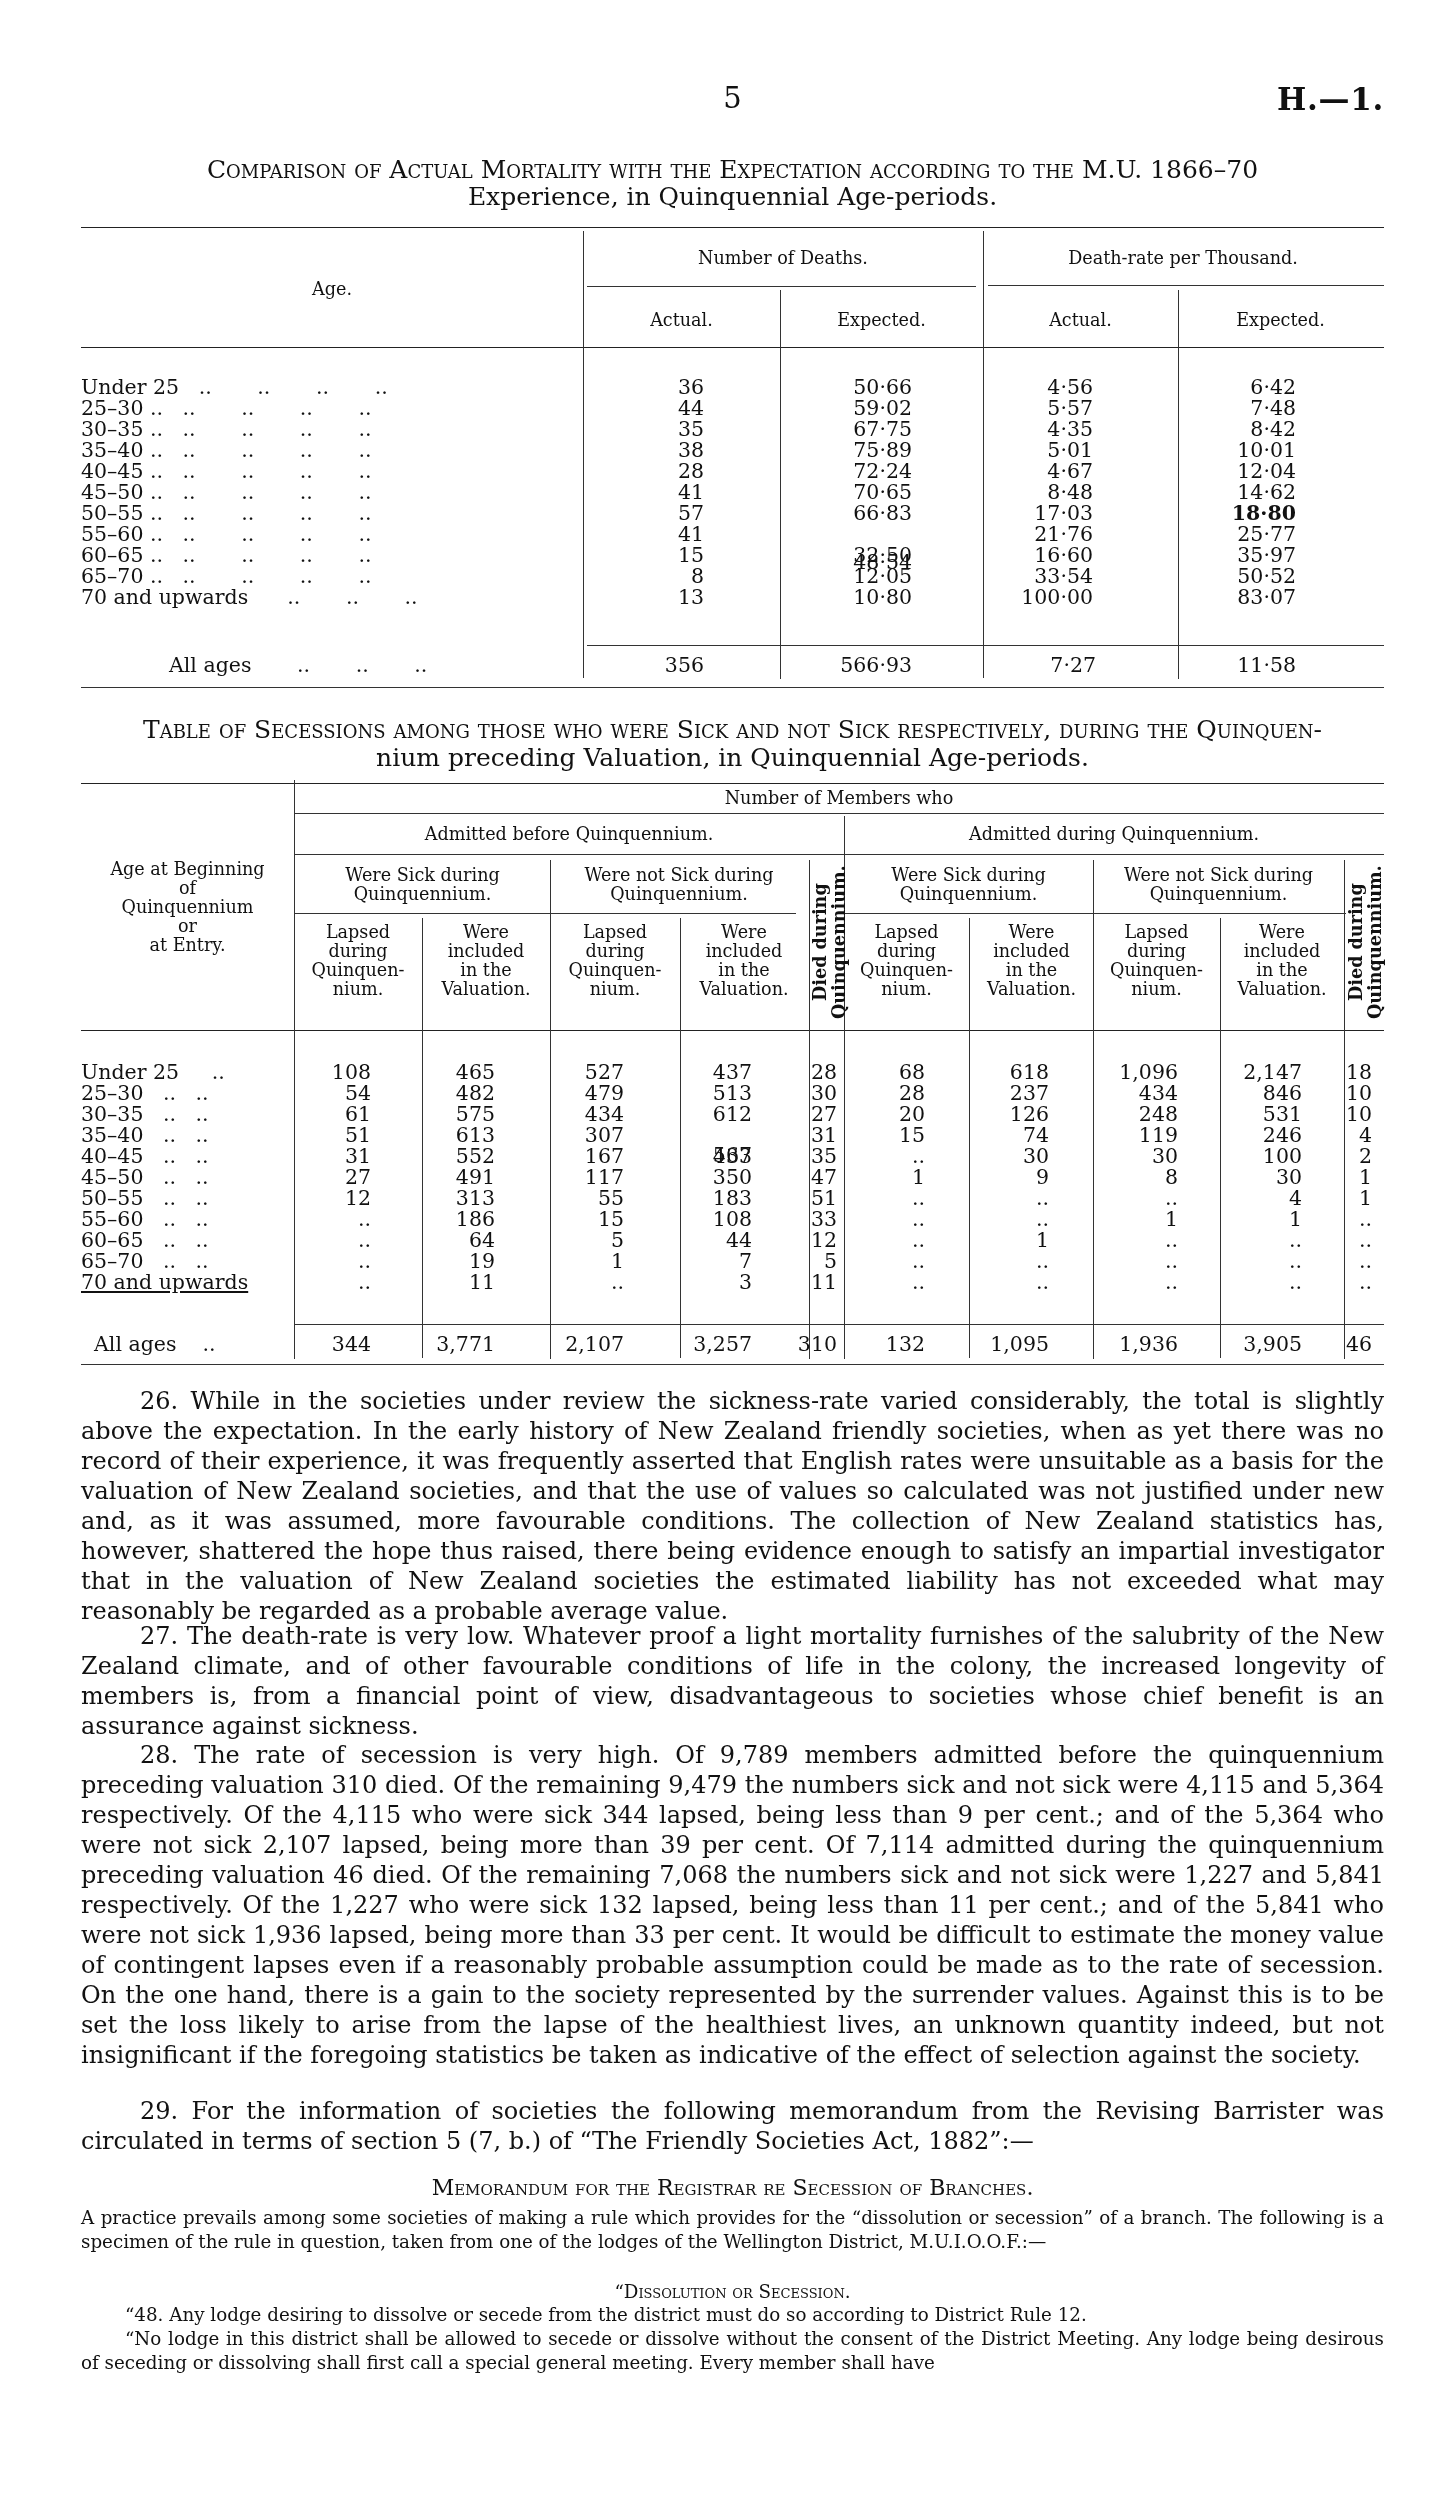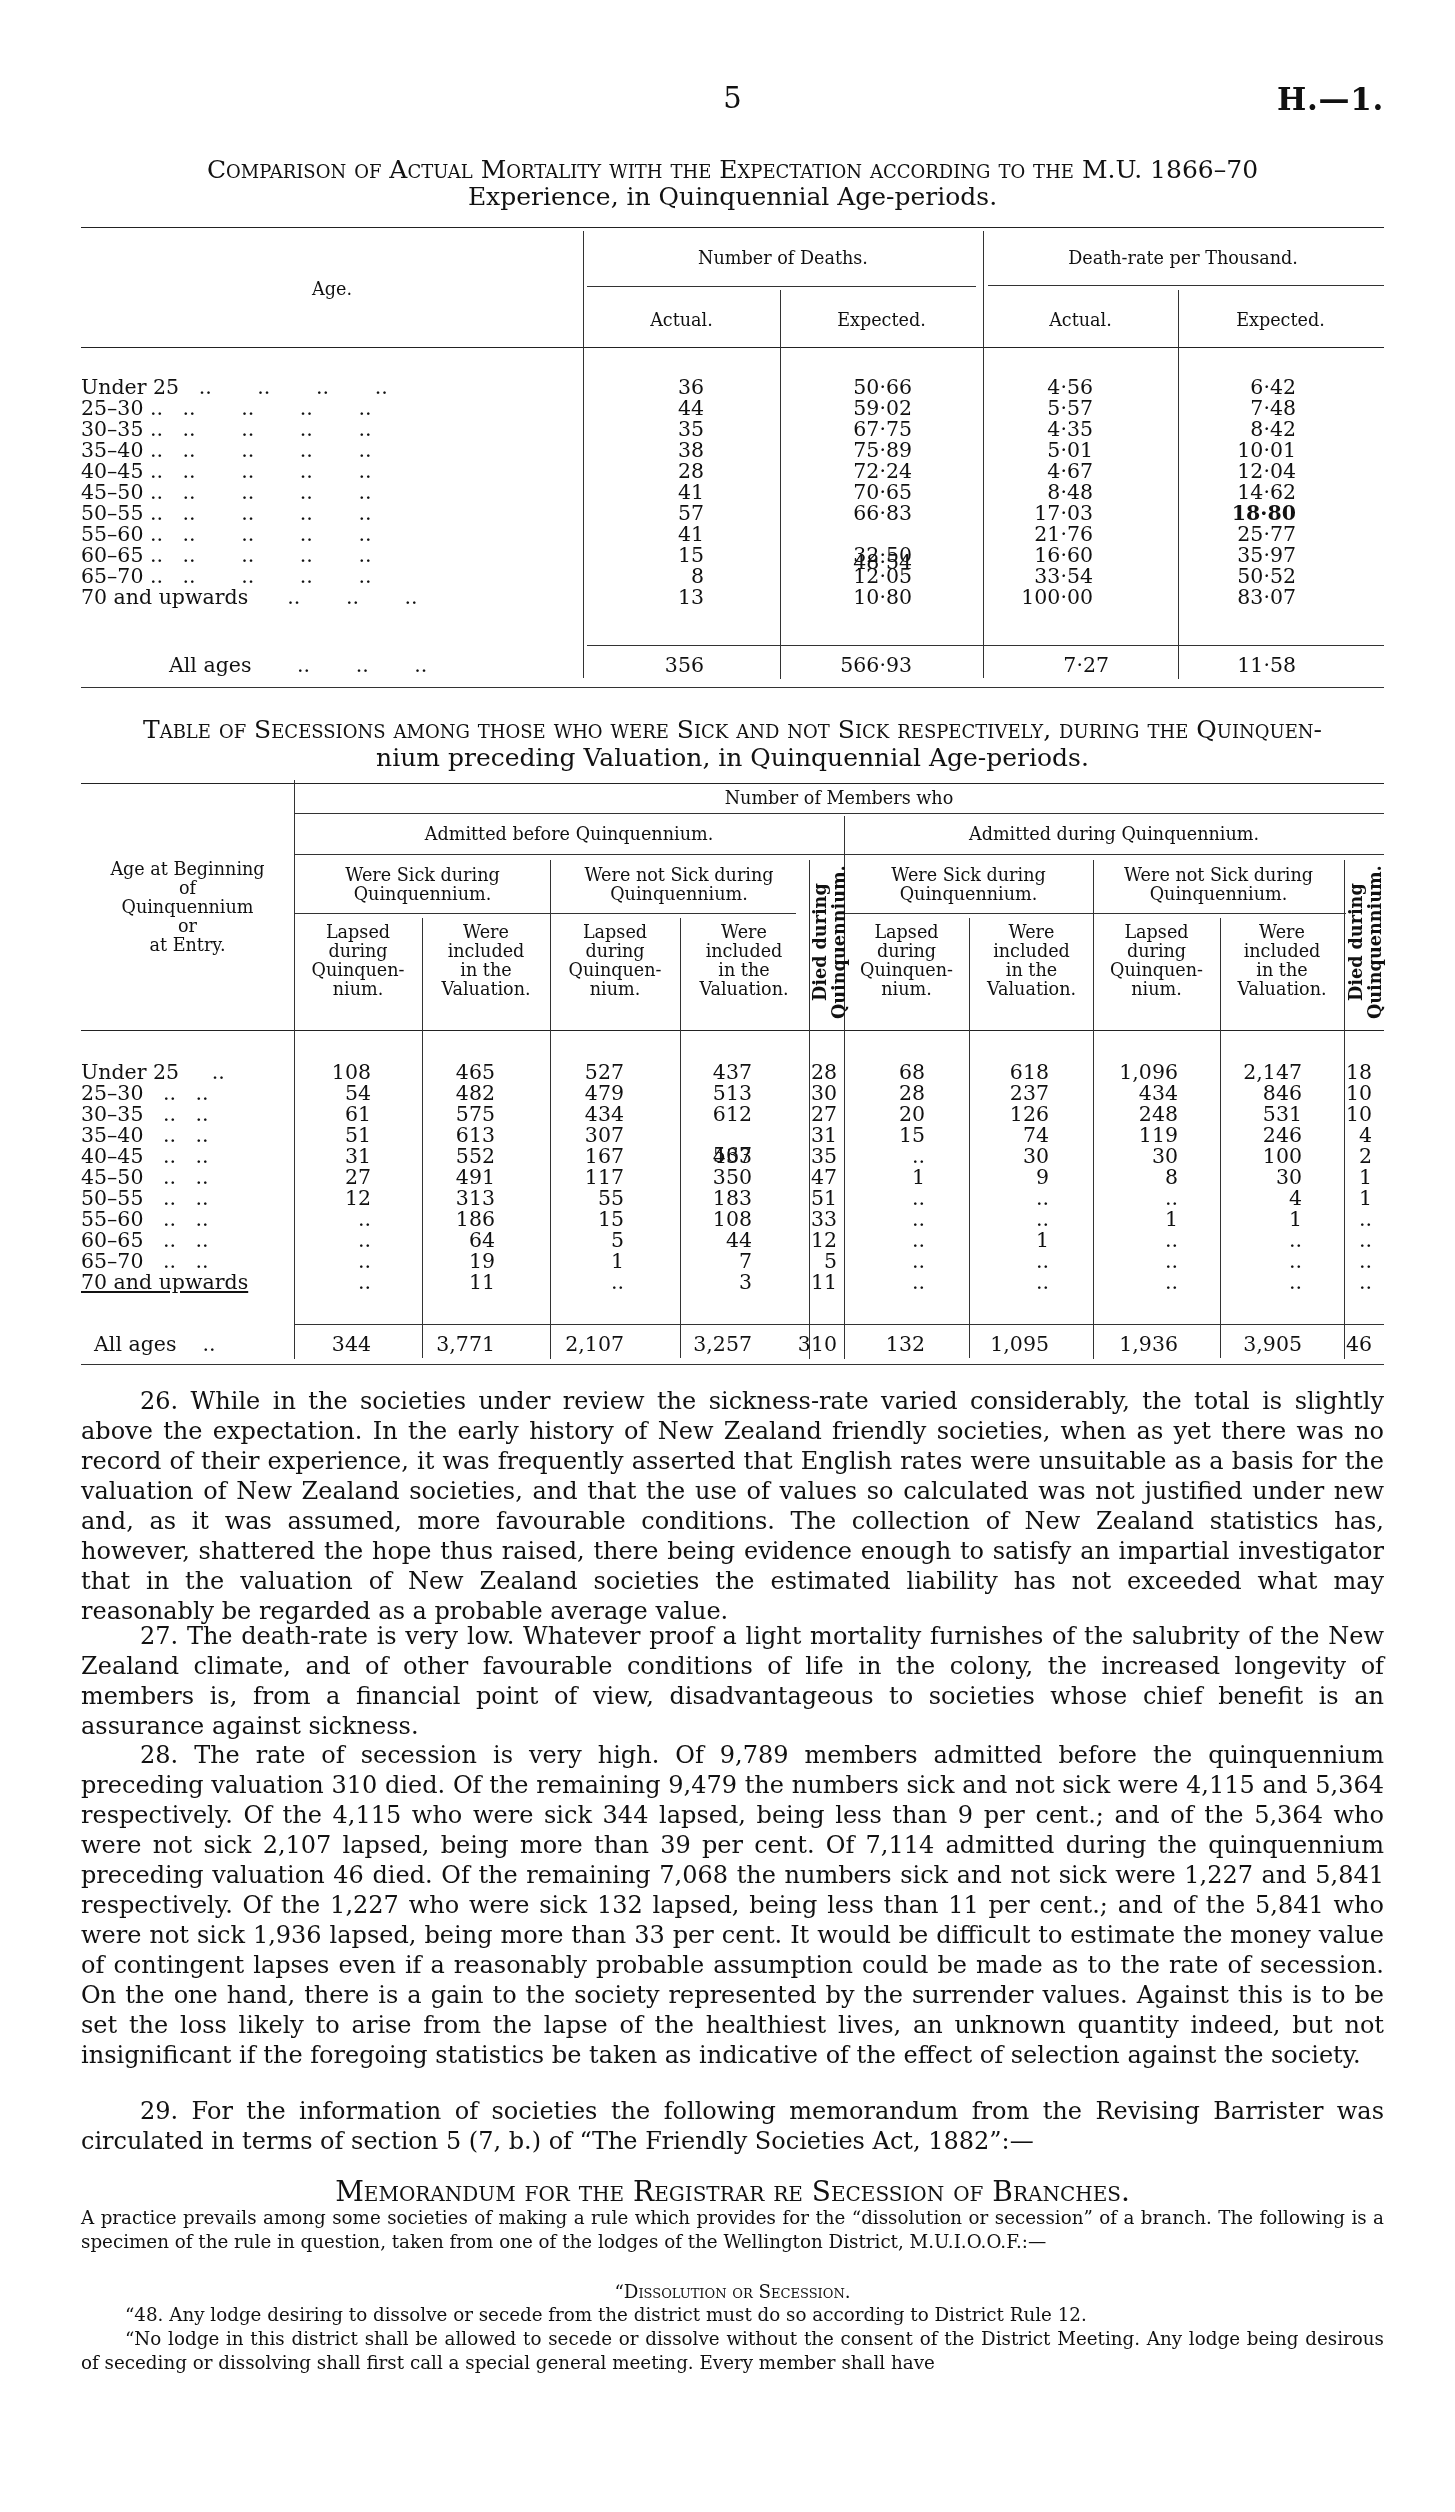--- a/index.html
+++ b/index.html
@@ -17,21 +17,21 @@
   .rule.thin { border-top: 0.7px solid #333; }
   .vline { position: absolute; border-left: 1.1px solid #333; width: 0; }
   .hline { position: absolute; border-top: 1.1px solid #333; height: 0; }
   .cell { position: absolute; font-size: 19px; line-height: 20.5px; text-align: center; }
   .hd { font-size: 17.6px; line-height: 19px; }
   .num { position: absolute; font-size: 20.5px; line-height: 21px; text-align: right; white-space: pre; }
   .lbl { position: absolute; font-size: 20.5px; line-height: 21px; white-space: pre; }
   .rot { position: absolute; font-size: 17.6px; line-height: 19px; writing-mode: vertical-rl; transform: rotate(180deg); text-align: center; font-weight: bold; }
   .para { position: absolute; left: 0; width: 1303px; font-size: 24px; line-height: 30px; text-align: justify; }
   .para .ind { display: inline-block; width: 59px; }
-  .memo-title { position: absolute; left: 0; width: 1303px; text-align: center; font-size: 28px; }
+  .memo-title { position: absolute; left: 0; width: 1303px; text-align: center; font-size: 22px; }
   .small { position: absolute; left: 0; width: 1303px; font-size: 18.3px; line-height: 23.5px; text-align: justify; }
   .center { text-align: center; }
 </style>
 </head>
 <body>
 
 <div class="page">
 
   <div class="pagehead">
     <div class="pagenum">5</div>
@@ -114,21 +114,21 @@
         <div class="num" style="left: 0px; width: 1012px; top: 566px;">33·54</div>
         <div class="num" style="left: 0px; width: 1215px; top: 566px;">50·52</div>
         <div class="lbl" style="left: 0px; top: 587px;">70 and upwards      ..       ..       ..</div>
         <div class="num" style="left: 0px; width: 623px; top: 587px;">13</div>
         <div class="num" style="left: 0px; width: 831px; top: 587px;">10·80</div>
         <div class="num" style="left: 0px; width: 1012px; top: 587px;">100·00</div>
         <div class="num" style="left: 0px; width: 1215px; top: 587px;">83·07</div>
         <div class="lbl" style="left: 88px; top: 655px;">All ages       ..       ..       ..</div>
         <div class="num" style="left: 0px; width: 623px; top: 655px;">356</div>
         <div class="num" style="left: 0px; width: 831px; top: 655px;">566·93</div>
-        <div class="num" style="left: 16px; width: 1012px; top: 655px; text-align: right;">7·27</div>
+        <div class="num" style="left: 3px; width: 1012px; top: 655px; text-align: right;">7·27</div>
         <div class="num" style="left: 0px; width: 1215px; top: 655px;">11·58</div>
       </div>
   </div>
 
   <div class="title sc" style="top:716px;">Table of Secessions among those who were Sick and not Sick respectively, during the Quinquen-</div>
   <div class="title" style="top:744px;">nium preceding Valuation, in Quinquennial Age-periods.</div>
 
   <div id="t2" style="position:absolute; left:0; top:0; width:1303px; height:1394px;">
     <div class="rule" style="top:783px;"></div>
     <div class="rule" style="top:1030px;"></div>

